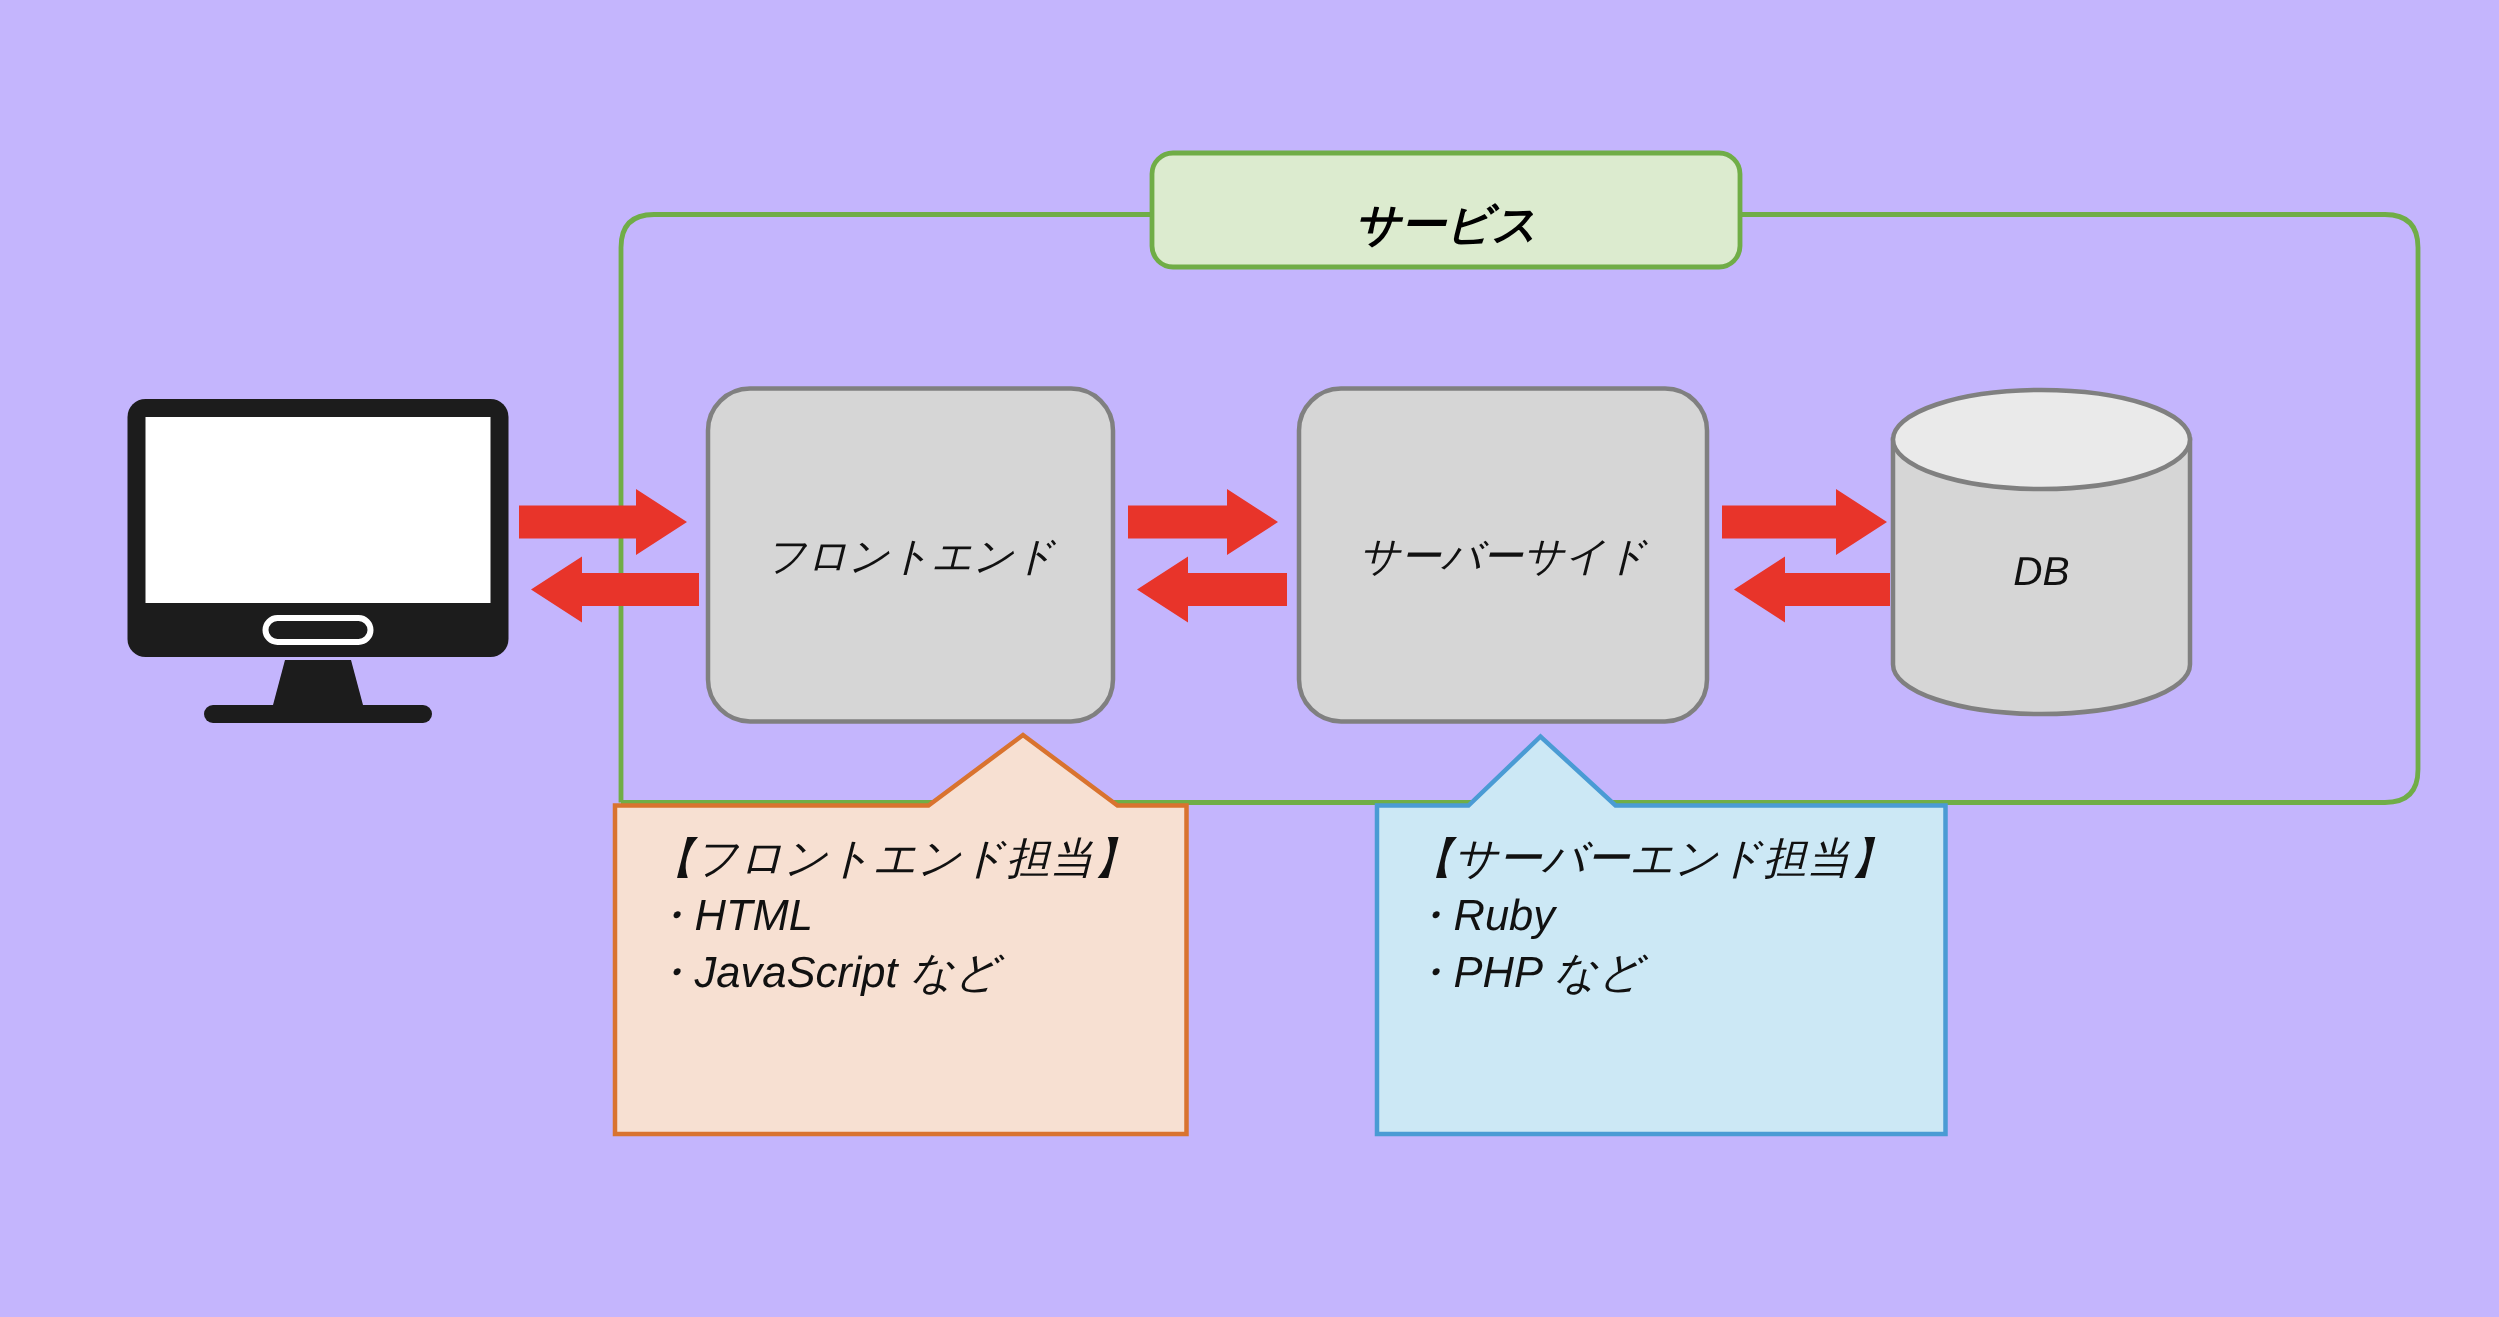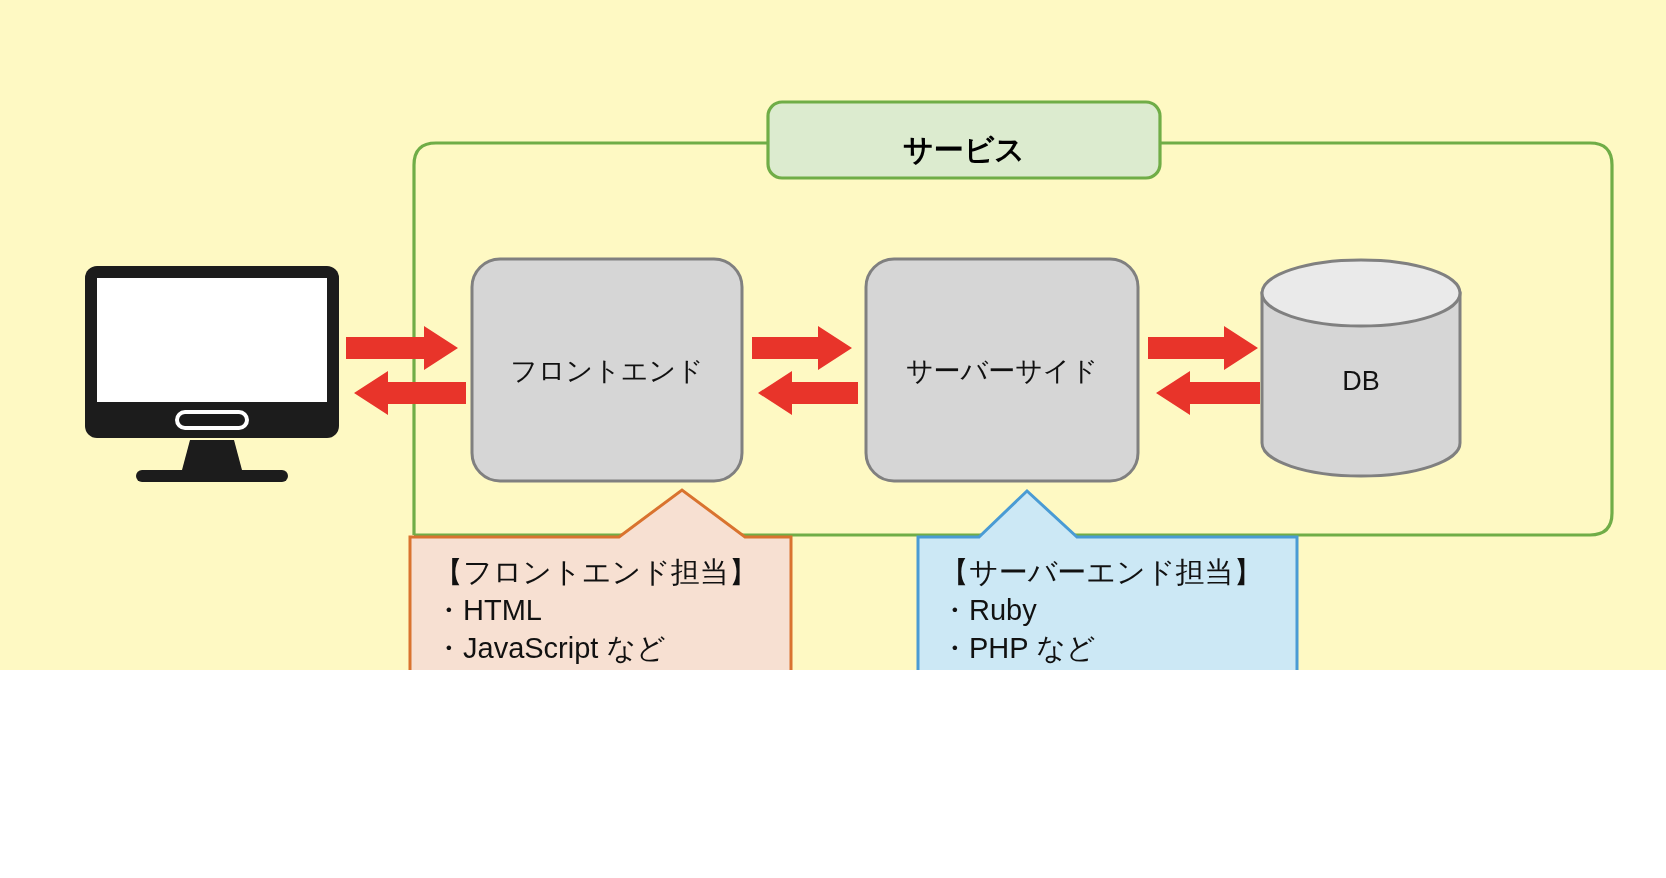--- a/index.html
+++ b/index.html
@@ -7,23 +7,24 @@
     margin: 0;
     padding: 0;
     background: #ffffff;
   }
   body {
     font-family: "Liberation Sans", "DejaVu Sans", sans-serif;
   }
   #canvas {
     position: relative;
     width: 1666px;
-    height: 670px;
-    background: #fef9c3;
+    height: 878px;
+    background: #c4b5fd;
     overflow: hidden;
+    font-style: italic;
   }
   #diagram-svg {
     position: absolute;
     left: 0;
     top: 0;
     width: 1666px;
     height: 878px;
   }
   .node-label {
     font-family: "Liberation Sans", "DejaVu Sans", sans-serif;

